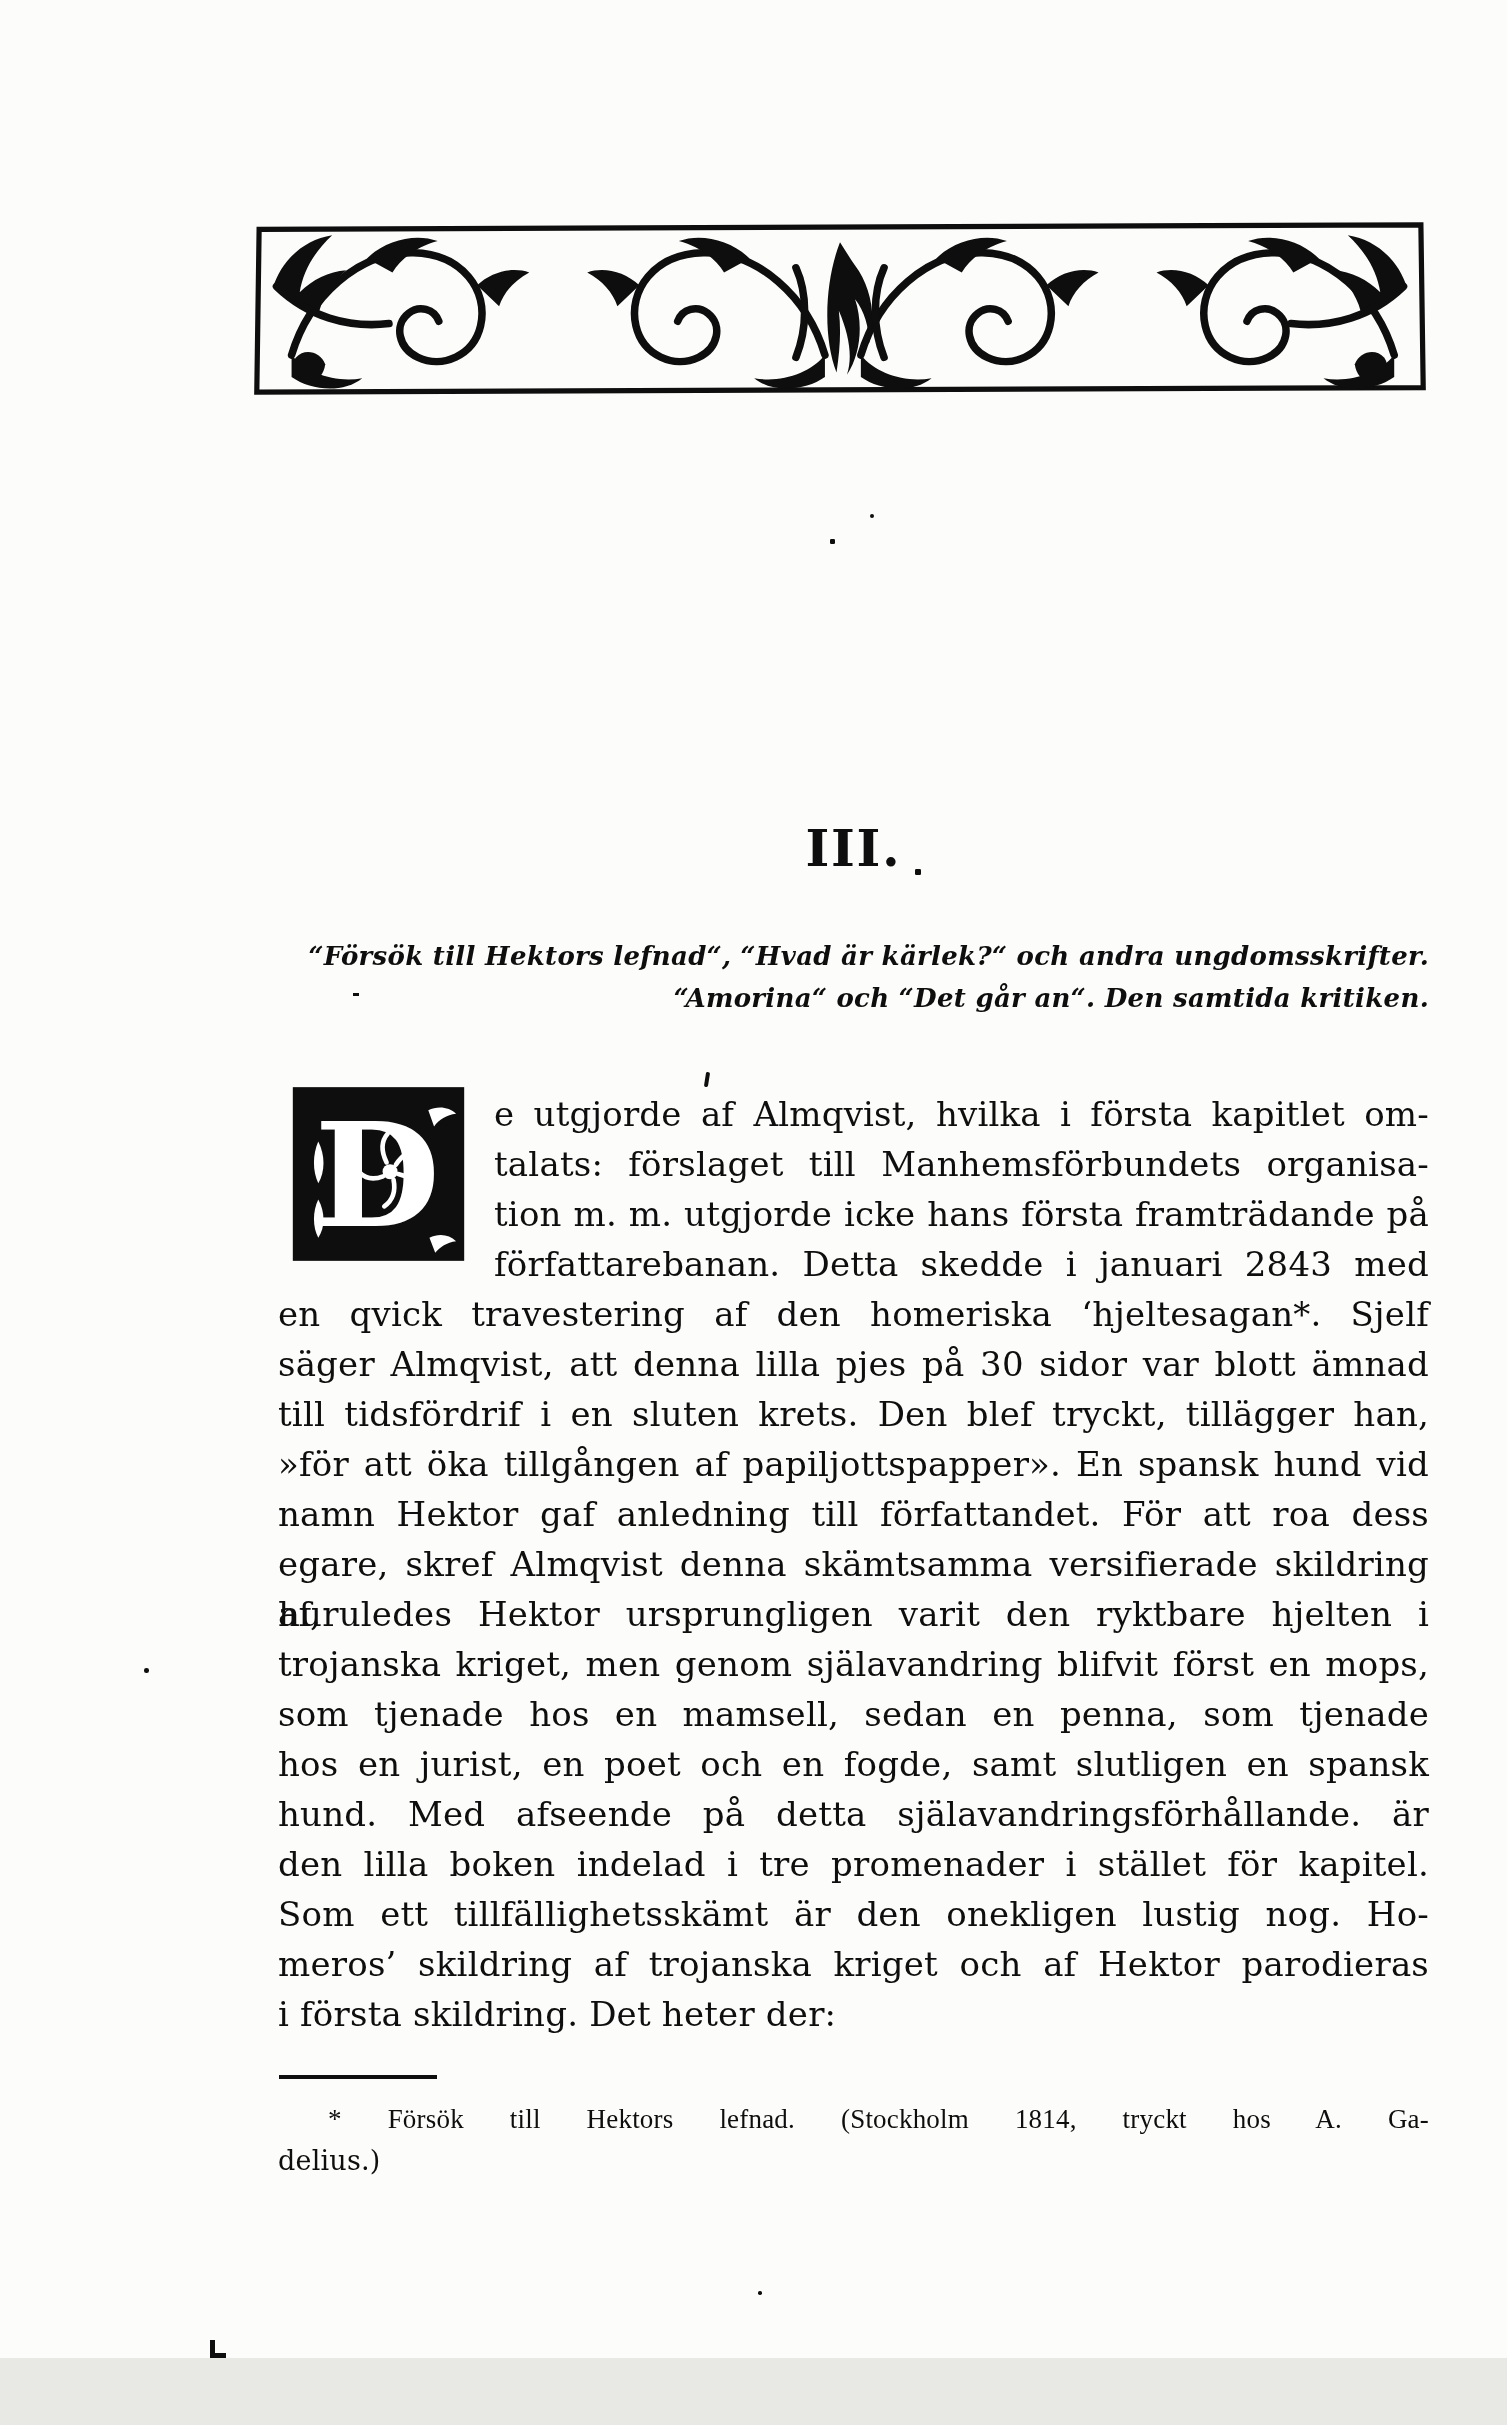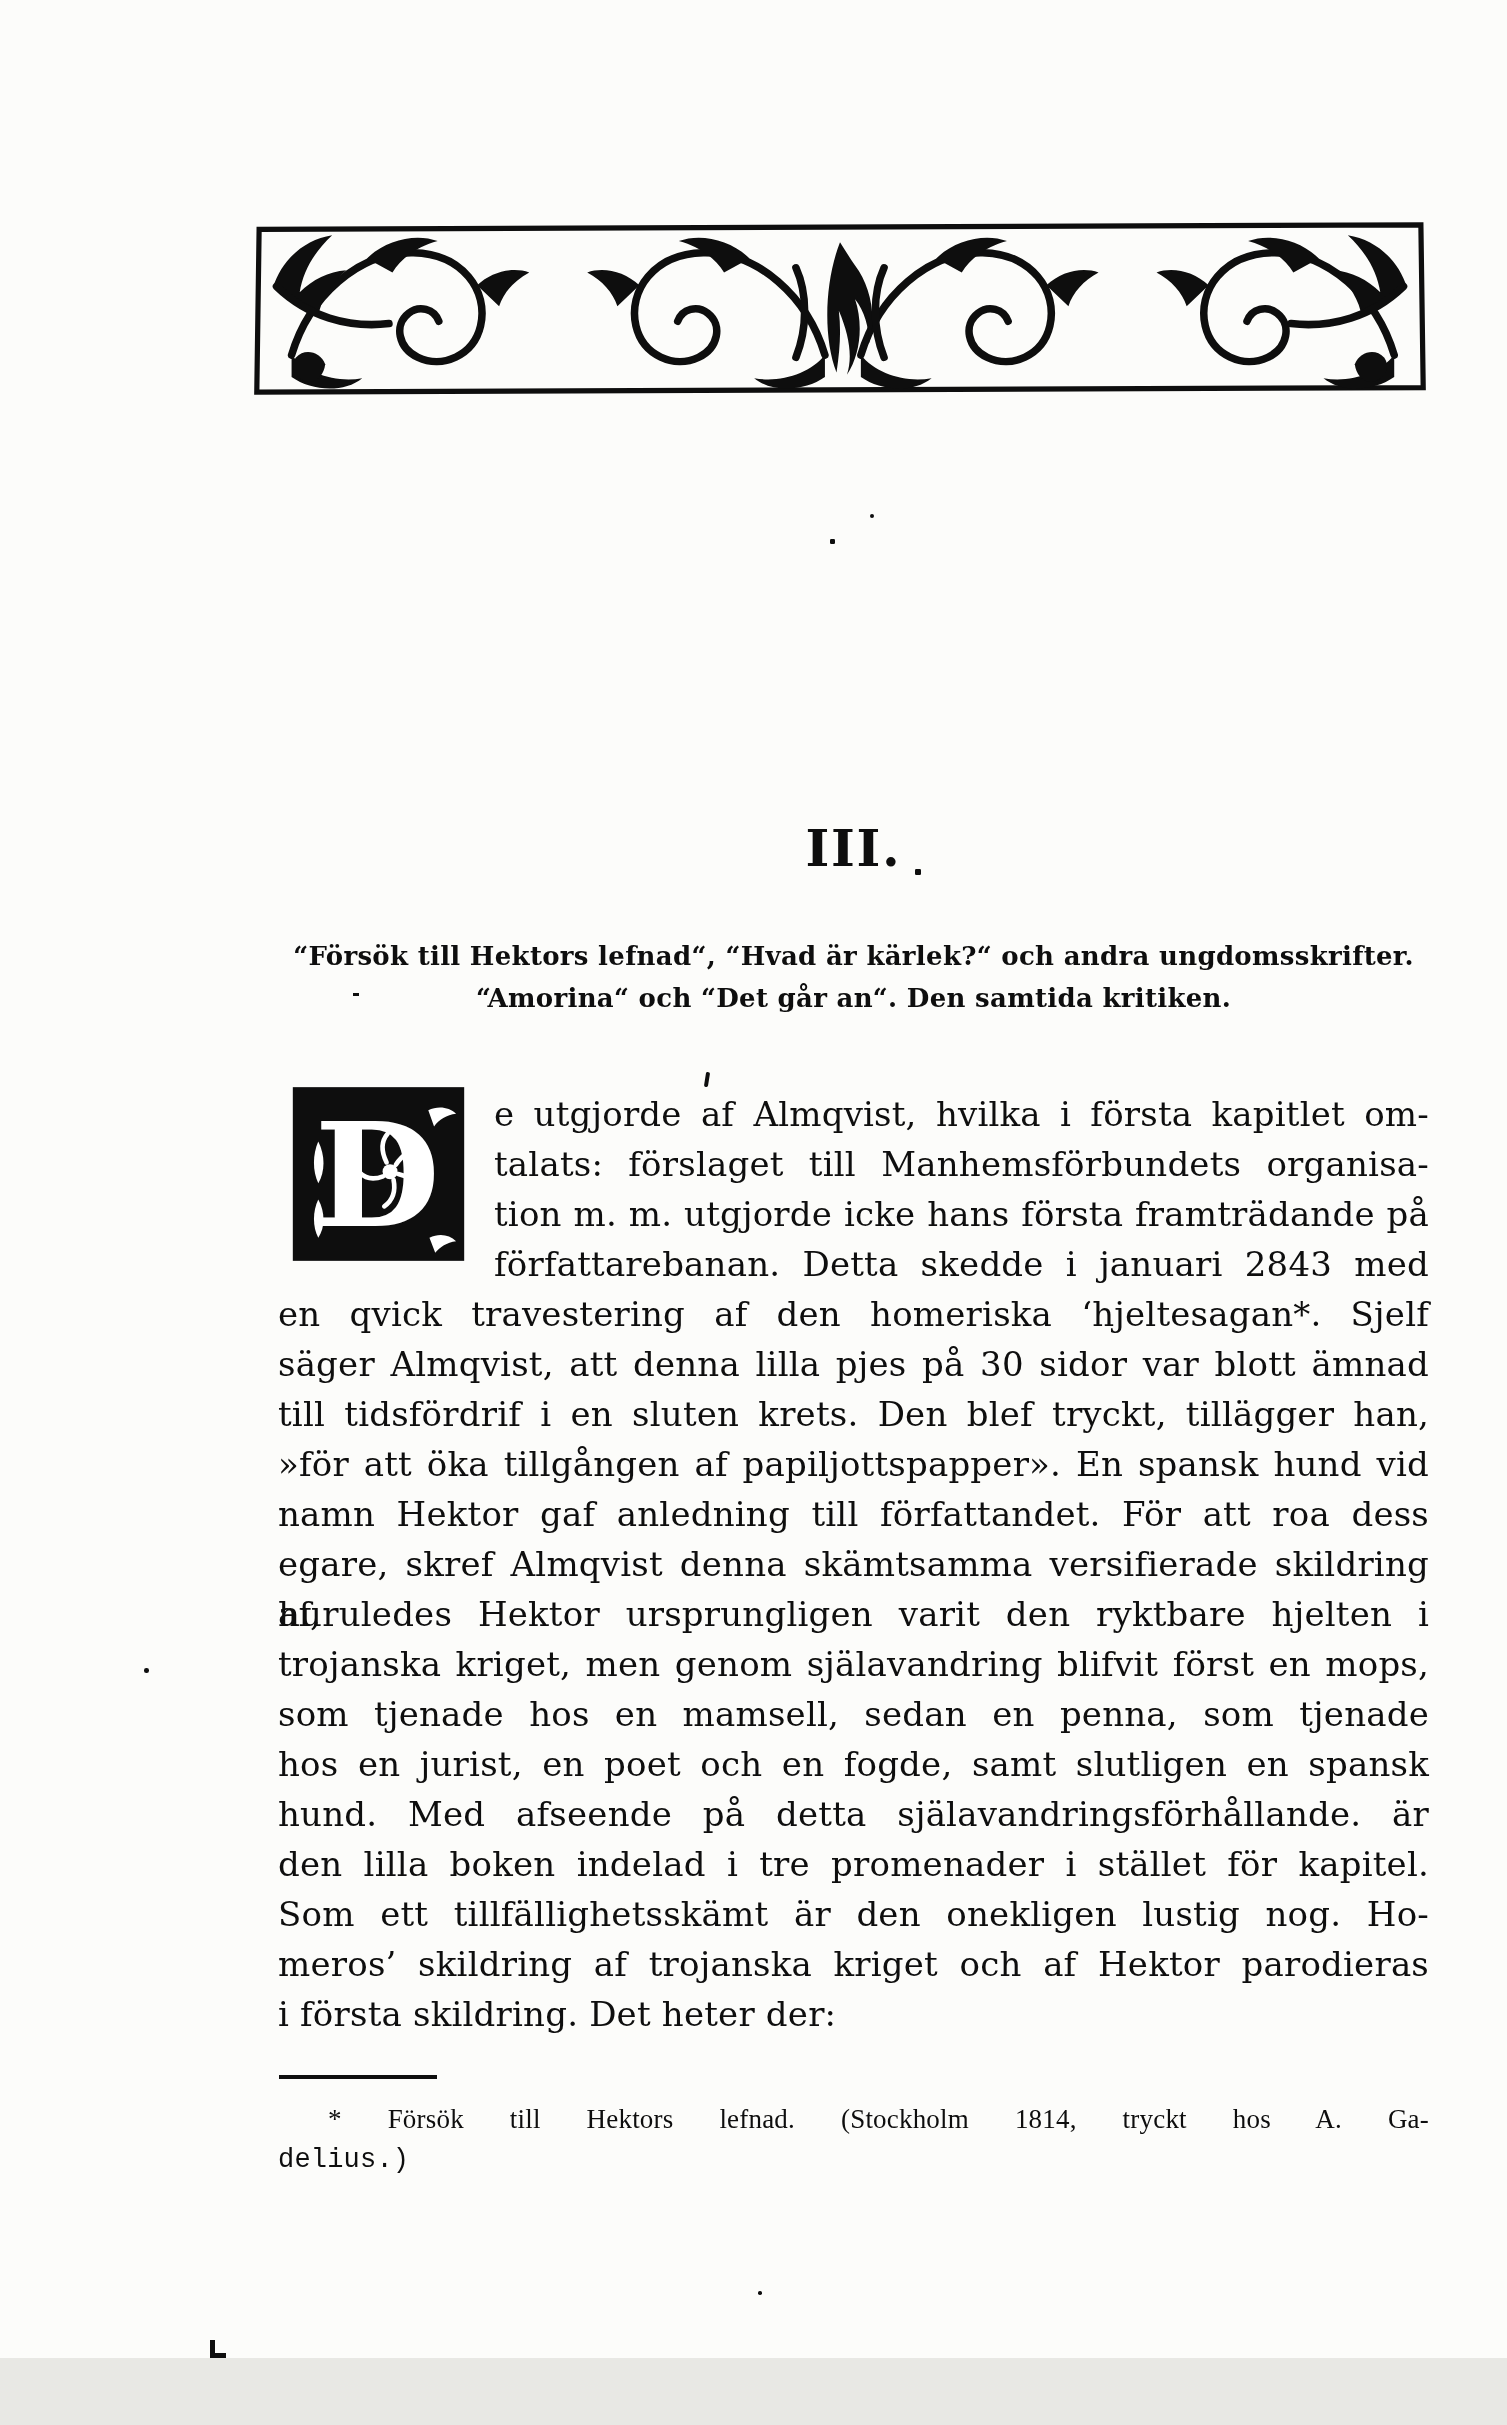--- a/index.html
+++ b/index.html
@@ -23,22 +23,23 @@
   .lf{fill:var(--ink);}
   
   .heading{
     position:absolute;left:278px;top:816px;width:1151px;
     text-align:center;font-size:51px;font-weight:bold;
     letter-spacing:1.7px;line-height:64px;
   }
   
   .subtitle{
     position:absolute;left:278px;top:935px;width:1151px;
-    text-align:center;font-size:26px;font-weight:bold;line-height:42px;
+    text-align:right;font-size:26px;font-weight:bold;line-height:42px;
     letter-spacing:0.3px;
+    font-style:italic;
   }
   
   .bodytext{
     position:absolute;left:278px;top:1089px;width:1151px;
     font-size:34px;line-height:50px;letter-spacing:0.2px;
   }
   .line{
     text-align:justify;
     text-align-last:justify;
     white-space:normal;
@@ -49,21 +50,21 @@
   
   .dropcap{position:absolute;left:13.3px;top:-3.5px;width:175px;height:176px;}
   .dropcap svg{display:block;width:100%;height:100%;}
   
   .fnrule{position:absolute;left:279px;top:2075px;width:158px;height:4px;background:var(--ink);}
   .footnote{
     position:absolute;left:278px;top:2099px;width:1151px;
     font-size:27px;line-height:41px;letter-spacing:0.2px;
   }
   .fn-first{text-align:justify;text-align-last:justify;padding-left:50px;height:41px;font-family:Liberation Serif, serif;}
-  .fn-last{text-align:left;font-family:Liberation Mono, monospace;}
+  .fn-last{text-align:left;}
   
   .speck{position:absolute;background:var(--ink);border-radius:50%;}
   .bar{position:absolute;background:var(--ink);}
 </style>
 </head>
 <body>
 
 <div class="page">
 
   <div class="ornament">

